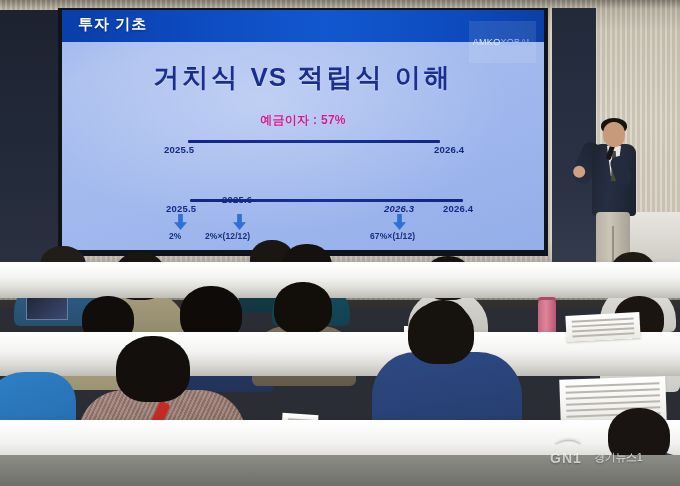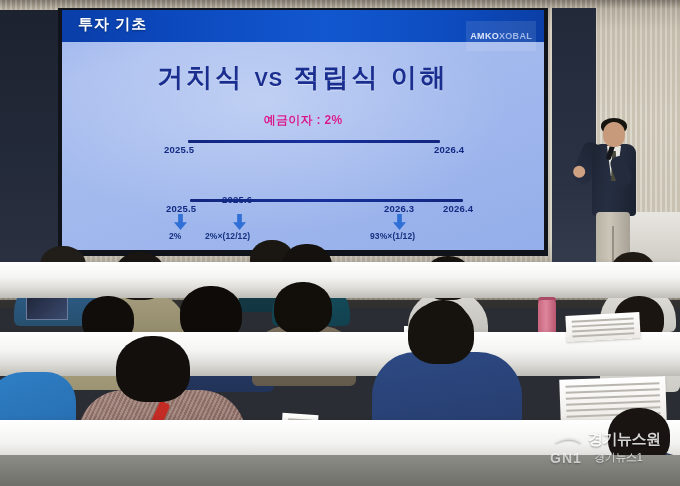--- a/index.html
+++ b/index.html
@@ -57,38 +57,38 @@
     background:linear-gradient(90deg,#0a3ea8 0%,#0c48bd 22%,#1257cf 55%,#0d4cc0 80%,#0b3fa6 100%);
   }
   .slide-header-title {
     position:absolute; left:16px; top:5px;
     font-size:15px; font-weight:bold; color:#ffffff;
     letter-spacing:1px;
     text-shadow:0 1px 2px rgba(0,0,0,.35);
   }
   .slide-logo {
     position:absolute; right:8px; top:11px;
-    font-size:9px; font-weight:bold; color:#dbe6fb;
+    font-size:9px; font-weight:normal; color:#dbe6fb;
     letter-spacing:.3px;
     background:rgba(255,255,255,.10);
-    padding:10px 4px;
+    padding:16px 4px;
     filter:blur(.35px);
   }
   .slide-logo .faint { color:#9fb9e8; }
 
   .slide-title {
     position:absolute; left:0; top:50px; width:482px;
     text-align:center;
     font-size:26px; font-weight:bold;
     color:#1a2e8f;
     letter-spacing:3px;
     text-shadow:0 1px 1px rgba(255,255,255,.45);
     filter:blur(.2px);
   }
-  .slide-title .vs { font-size:20px; letter-spacing:1px; }
+  .slide-title .vs { font-size:26px; letter-spacing:1px; }
 
   
   .rate-label {
     position:absolute; text-align:center;
     font-size:12px; font-weight:bold;
     color:#d4198f;
     text-shadow:0 0 1px rgba(255,255,255,.5);
     letter-spacing:.3px;
   }
   .rate-a { left:0; top:102px; width:482px; }
@@ -369,39 +369,39 @@
     <div class="slide-logo">
       <span>AMKO</span><span class="faint">XOBAL</span>
     </div>
 
     <div class="slide-title">
       <span>거치식</span>
       <span class="vs">VS</span>
       <span>적립식  이해</span>
     </div>
 
-    <div class="rate-label rate-a">예금이자 : 2%</div>
+    <div class="rate-label rate-a">예금이자 : 57%</div>
     <div class="timeline tl-a"></div>
     <div class="date" style="left:102px; top:134px;">2025.5</div>
     <div class="date" style="left:372px; top:134px;">2026.4</div>
 
     <div class="timeline tl-b"></div>
 
     <div class="date" style="left:104px; top:193px;">2025.5</div>
     <div class="date" style="left:160px; top:184px;">2025.6</div>
-    <div class="date" style="left:322px; top:193px;">2026.3</div>
+    <div class="date" style="left:322px; top:193px;font-style:italic;">2026.3</div>
     <div class="date" style="left:381px; top:193px;">2026.4</div>
 
     <div class="arrow" style="left:112px; top:204px;"></div>
     <div class="arrow" style="left:171px; top:204px;"></div>
     <div class="arrow" style="left:331px; top:204px;"></div>
 
     <div class="val" style="left:107px; top:221px;">2%</div>
     <div class="val" style="left:143px; top:221px;">2%×(12/12)</div>
-    <div class="val" style="left:308px; top:221px;">93%×(1/12)</div>
+    <div class="val" style="left:308px; top:221px;">67%×(1/12)</div>
   </div>
 
   <div class="podium"></div>
   <div class="podium-dark"></div>
 
   <div class="presenter">
     <div class="p-arm-up">
       <div class="p-hand-up"></div>
     </div>
     <div class="p-body"></div>
@@ -514,17 +514,16 @@
   <div class="person c4">
     <div class="torso"></div>
     <div class="head"></div>
   </div>
 
   <div class="floor"></div>
 
   <div class="watermark">
     <div class="wm-mark">⌒</div>
     <div class="wm-gn1">GN1</div>
-    <div class="wm-main">경기뉴스원</div>
     <div class="wm-sub">경기뉴스1</div>
   </div>
 
 </div>
 
 </body></html>

